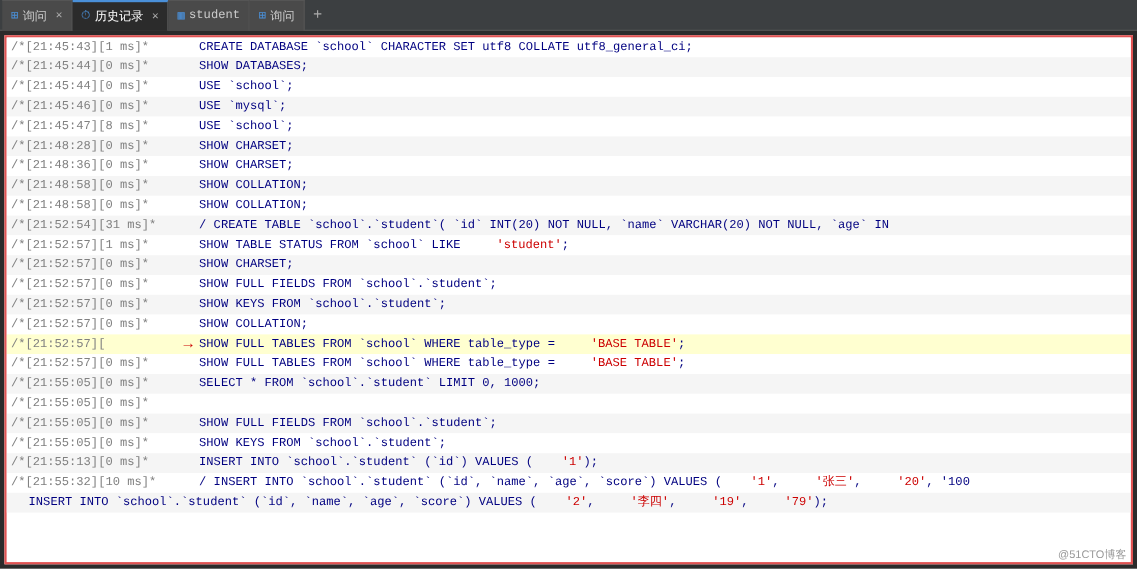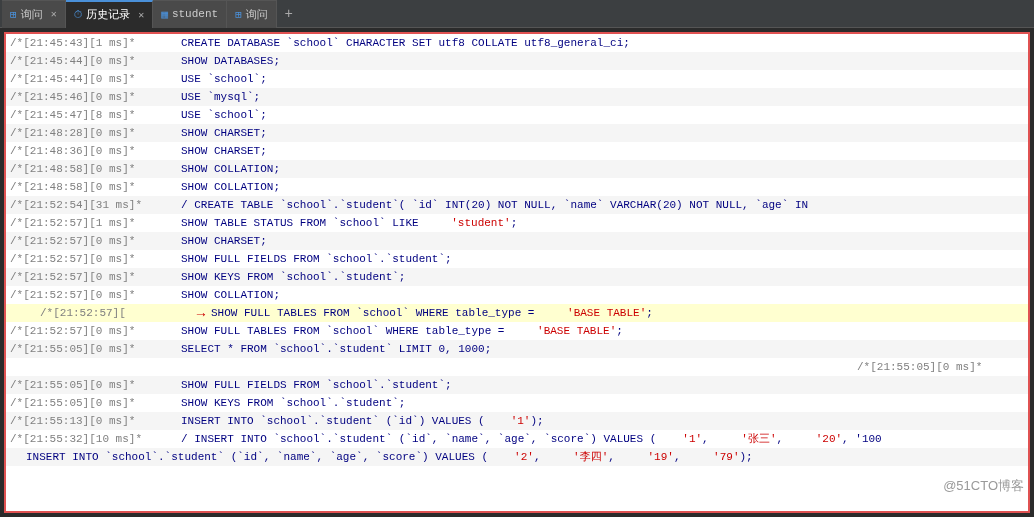--- a/index.html
+++ b/index.html
@@ -64,31 +64,29 @@
       border: 2px solid #e05252;
       height: calc(100% - 36px);
       overflow-y: auto;
       overflow-x: auto;
     }
     .log-row {
       display: flex;
       align-items: flex-start;
       min-height: 18px;
       line-height: 18px;
-      justify-content: flex-end;
     }
     .log-row:nth-child(odd) {
       background: #ffffff;
     }
     .log-row:nth-child(even) {
       background: #f5f5f5;
     }
     .log-row.highlighted {
       background: #ffffd0;
-      padding-left: 30px;
     }
     .log-timestamp {
       color: #808080;
       min-width: 155px;
       padding-left: 4px;
       white-space: nowrap;
       flex-shrink: 0;
       font-size: 11px;
     }
     .log-arrow {
@@ -110,24 +108,24 @@
       color: #000080;
     }
     .log-sql .str {
       color: #cc0000;
       margin-left: 26px;
     }
 
     
     .watermark {
       position: absolute;
-      bottom: 22px;
+      bottom: 6px;
       right: 10px;
       color: #999;
-      font-size: 13px;
+      font-size: 10px;
       font-family: Arial, sans-serif;
     }
 
     
     .content-area::-webkit-scrollbar {
       width: 8px;
       height: 8px;
     }
     .content-area::-webkit-scrollbar-track {
       background: #f1f1f1;

